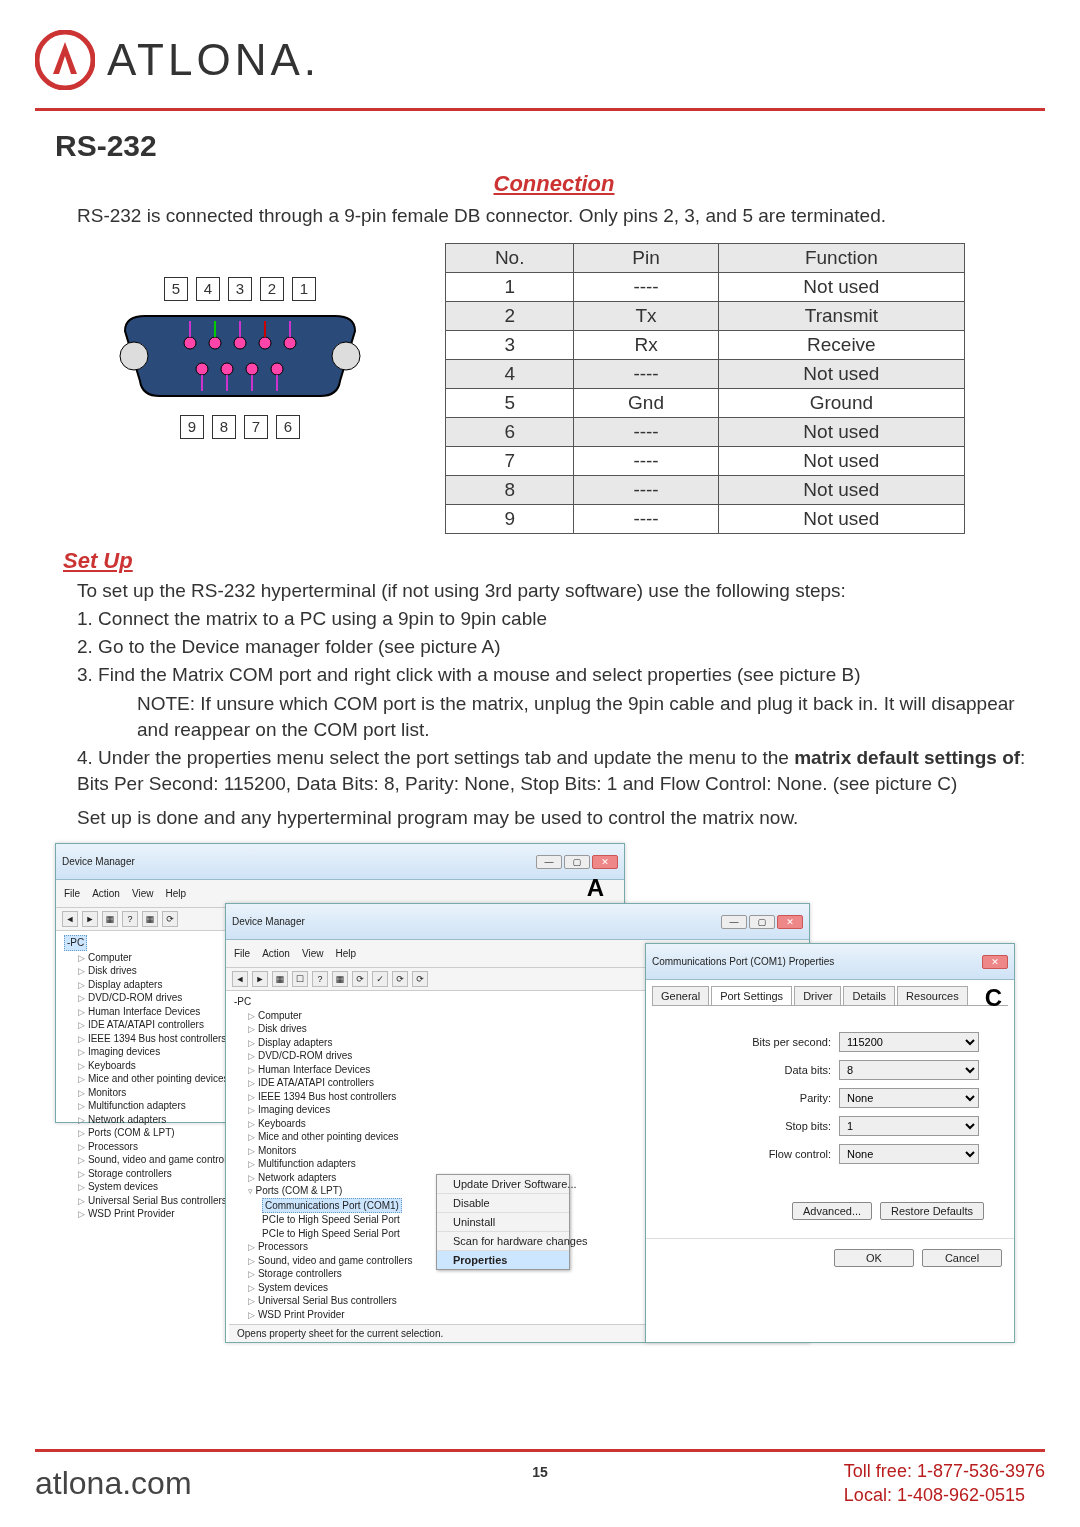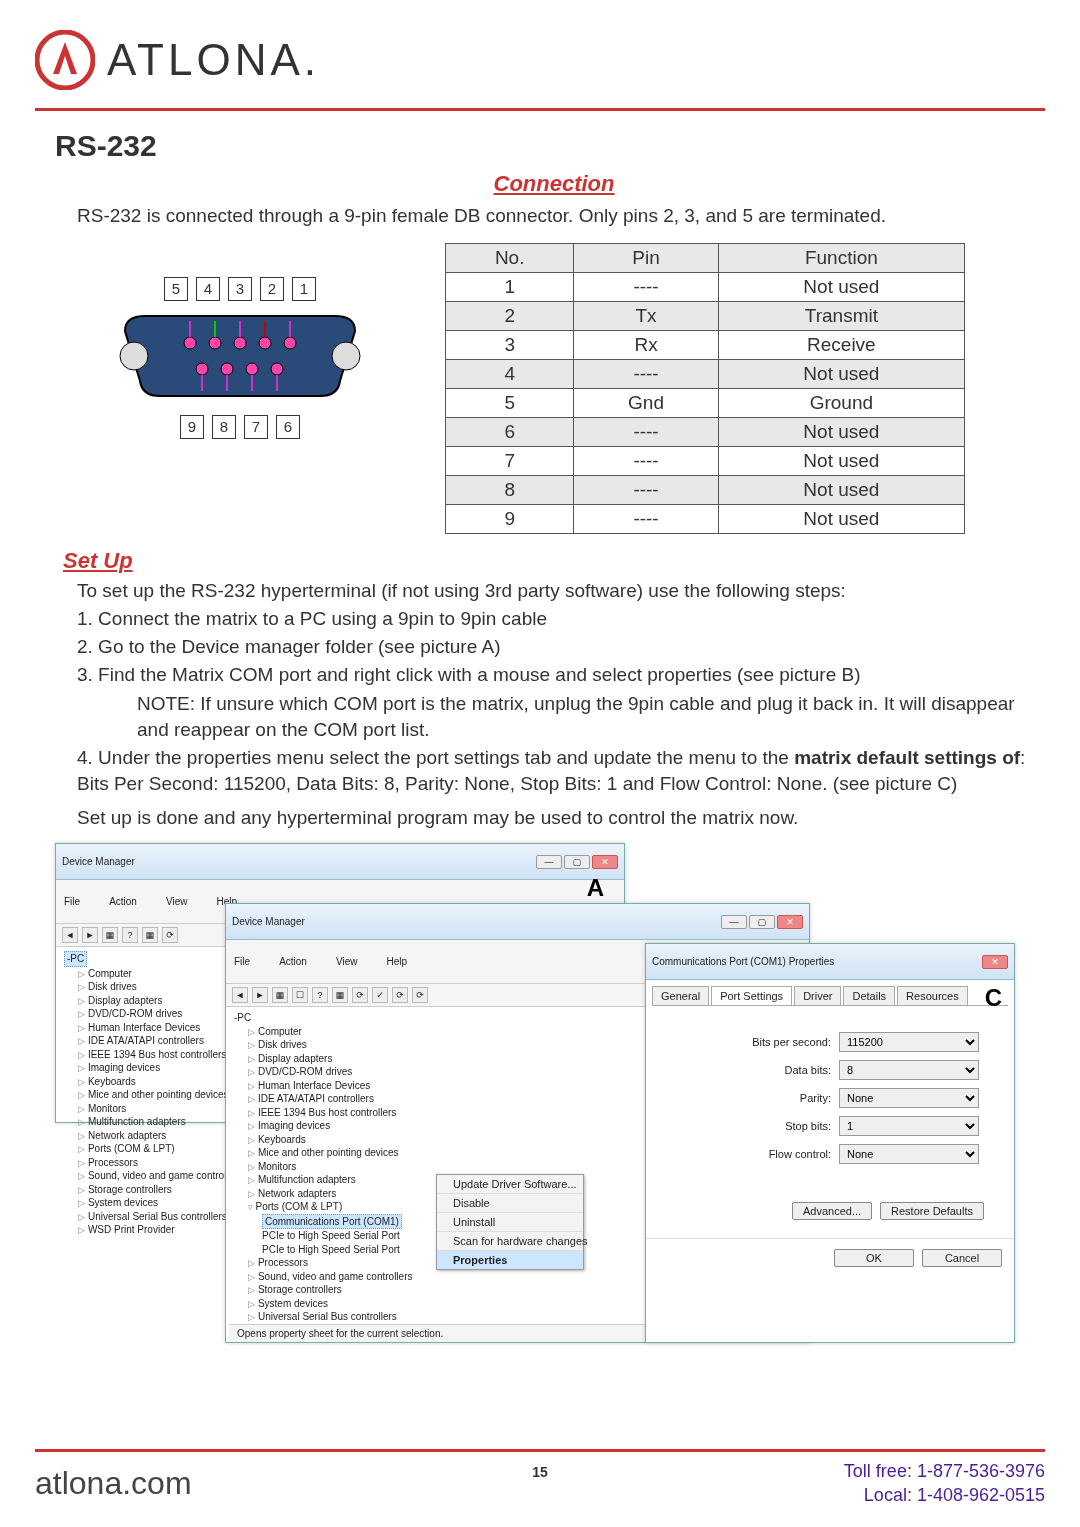--- a/index.html
+++ b/index.html
@@ -26,21 +26,21 @@
   .steps { font-size: 19px; margin-left: 22px; line-height: 1.38; }
   .steps .step { margin: 2px 0; }
   .steps .note { margin-left: 60px; }
   .done { font-size: 19px; margin: 10px 0 14px 22px; }
   .screenshots { position: relative; height: 500px; margin-top: 10px; }
   .win { position: absolute; background: #fff; border: 1px solid #7aa; box-shadow: 0 0 4px rgba(0,0,0,0.2); font-family: "Segoe UI", Tahoma, sans-serif; font-size: 10px; color: #222; }
   .win .titlebar { background: linear-gradient(#eaf3fb,#cfe3f6); height: 36px; display: flex; align-items: center; padding: 0 6px; justify-content: space-between; border-bottom: 1px solid #9bc; }
   .winbtns { display: flex; gap: 2px; }
   .winbtn { width: 26px; height: 14px; border: 1px solid #999; border-radius: 2px; background: #eee; font-size: 9px; text-align: center; line-height: 12px; }
   .winbtn.close { background: #e88; border-color: #c55; color: #fff; }
-  .menubar { display: flex; gap: 29px; padding: 16px 8px; border-bottom: 1px solid #ccc; background: #f5f5f5; }
+  .menubar { display: flex; gap: 12px; padding: 8px 8px; border-bottom: 1px solid #ccc; background: #f5f5f5; }
   .toolbar { display: flex; gap: 4px; padding: 3px 6px; border-bottom: 1px solid #ccc; background: #f5f5f5; }
   .tbtn { width: 16px; height: 16px; border: 1px solid #bbb; background: #eee; font-size: 9px; text-align:center; line-height:14px; }
   .tree { padding: 4px 8px 10px 8px; line-height: 1.35; }
   .tree .root { font-weight: 400; }
   .tree .item { margin-left: 14px; white-space: nowrap; }
   .tree .item.sub { margin-left: 28px; }
   .tree .sel { background: #cde6ff; border: 1px dotted #69c; display: inline-block; padding: 0 2px; }
   .ctxmenu { position: absolute; background: #f3f3f3; border: 1px solid #999; box-shadow: 1px 1px 3px rgba(0,0,0,.3); font-size: 11px; }
   .ctxmenu .mi { padding: 3px 16px; white-space: nowrap; border-top: 1px solid #ddd; }
   .ctxmenu .mi:first-child { border-top: none; }
@@ -54,21 +54,21 @@
   .winC .form { padding: 18px 30px 10px 30px; }
   .winC .frow { display: flex; align-items: center; justify-content: flex-end; gap: 8px; margin: 8px 5px; font-size: 11px; }
   .winC .frow label { min-width: 90px; text-align: right; }
   .winC .frow select { width: 140px; height: 20px; font-size: 11px; border: 1px solid #999; padding: 1px 3px; }
   .winC .btnrow { display: flex; justify-content: flex-end; gap: 8px; padding: 10px 12px; }
   .winC .btnrow.inner { padding: 30px 0 8px 0; }
   .wbtn { border: 1px solid #888; background: #f0f0f0; padding: 2px 10px; font-size: 11px; border-radius: 2px; min-width: 80px; text-align:center; }
   .footer { position: absolute; bottom: 20px; left: 35px; right: 35px; border-top: 3px solid #c33; padding-top: 8px; display: flex; justify-content: space-between; align-items: center; }
   .footer .site { font-size: 32px; color: #444; }
   .footer .pagenum { font-size: 14px; font-weight: 700; position:absolute; left:50%; transform:translateX(-50%); top:12px;}
-  .footer .contact { text-align: right; font-size: 18px; line-height: 1.3; color: #4c1d95; }
+  .footer .contact { text-align: left; font-size: 18px; line-height: 1.3; color: #b91c1c; }
   .tri { margin-right: 3px; color: #888; font-size: 9px; }
 </style>
 </head>
 <body>
 
 <div class="page">
 
   <div class="header">
     <span class="logo-mark">
       <svg viewBox="0 0 60 60">
@@ -296,21 +296,21 @@
           <div class="item sub"><span class="sel">Communications Port (COM1)</span></div>
           <div class="item sub"><span>PCIe to High Speed Serial Port</span></div>
           <div class="item sub"><span>PCIe to High Speed Serial Port</span></div>
           <div class="item"><span class="tri">▷</span><span>Processors</span></div>
           <div class="item"><span class="tri">▷</span><span>Sound, video and game controllers</span></div>
           <div class="item"><span class="tri">▷</span><span>Storage controllers</span></div>
           <div class="item"><span class="tri">▷</span><span>System devices</span></div>
           <div class="item"><span class="tri">▷</span><span>Universal Serial Bus controllers</span></div>
           <div class="item"><span class="tri">▷</span><span>WSD Print Provider</span></div>
         </div>
-        <div class="ctxmenu" style="left:210px; top:270px; width:148px;">
+        <div class="ctxmenu" style="left:210px; top:270px; width:134px;">
           <div class="mi">Update Driver Software...</div>
           <div class="mi">Disable</div>
           <div class="mi">Uninstall</div>
           <div class="mi">Scan for hardware changes</div>
           <div class="mi sel">Properties</div>
         </div>
         <div class="statusbar" style="position:absolute; bottom:0; left:3px; right:0;">Opens property sheet for the current selection.</div>
         <span class="label-letter" style="right:20px; top:34px;">B</span>
       </div>
 

